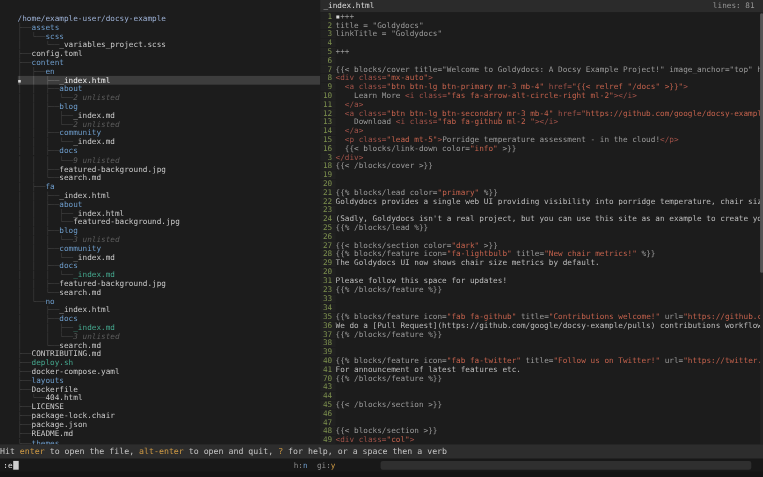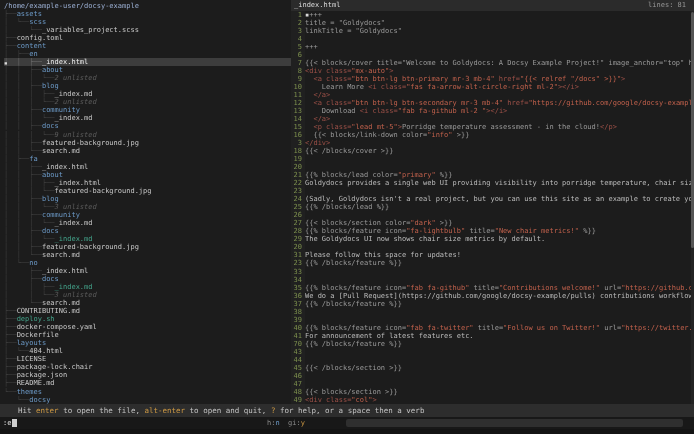--- a/index.html
+++ b/index.html
@@ -7,22 +7,22 @@
   body {
     background:#1c1c1c;
     font-family:"DejaVu Sans Mono", monospace;
     font-size:7px;
     color:#c9c9c9;
   }
   #app { position:relative; width:694px; height:434px; background:#1c1c1c; }
 
   
   #tree-panel {
-    position:absolute; left:4px; top:0; width:291px; height:404px;
-    overflow:hidden; padding-top:2px;
+    position:absolute; left:16px; top:0; width:291px; height:404px;
+    overflow:hidden; padding-top:13px;
   }
   .trow {
     position:relative; height:8.04px; line-height:8.04px;
     white-space:pre; overflow:hidden;
   }
   .trow .branch { color:#3f3f3f; }
   .trow.sel { background:#3d3d3d; }
   .trow.sel .branch { color:#6a6a6a; }
   .trow .marker {
     position:absolute; left:0; top:1px; color:#d8d8d8; font-size:6px; line-height:7px;
@@ -62,21 +62,21 @@
     background:#232323;
   }
   #preview-scrollthumb {
     position:absolute; top:1px; left:0; width:3px; height:236px;
     background:#555555; border-radius:2px;
   }
 
   
   #status-bar {
     position:absolute; left:0; top:404px; width:694px; height:13px;
-    background:#2d2d2d; line-height:13px; padding-left:18px;
+    background:#2d2d2d; line-height:13px; padding-left:0;
     white-space:pre; color:#c4c4c4; font-size:7.5px;
   }
   .sk { color:#cf9a44; }
   #input-bar {
     position:absolute; left:0; top:417px; width:694px; height:12px;
     background:#181818; line-height:12px;
   }
   #input-text { position:absolute; left:3px; top:0; color:#e0e0e0; white-space:pre; }
   #input-cursor {
     position:absolute; left:12px; top:2px; width:5px; height:8px; background:#cfcfcf;
@@ -133,22 +133,22 @@
       <div class="trow"><span class="branch">│  │  └──</span><span class="n-file">search.md</span></div>
       <div class="trow"><span class="branch">│  └──</span><span class="n-dir">no</span></div>
       <div class="trow"><span class="branch">│     ├──</span><span class="n-file">_index.html</span></div>
       <div class="trow"><span class="branch">│     ├──</span><span class="n-dir">docs</span></div>
       <div class="trow"><span class="branch">│     │  ├──</span><span class="n-accent">_index.md</span></div>
       <div class="trow"><span class="branch">│     │  └──</span><span class="n-unlisted">3 unlisted</span></div>
       <div class="trow"><span class="branch">│     └──</span><span class="n-file">search.md</span></div>
       <div class="trow"><span class="branch">├──</span><span class="n-file">CONTRIBUTING.md</span></div>
       <div class="trow"><span class="branch">├──</span><span class="n-accent">deploy.sh</span></div>
       <div class="trow"><span class="branch">├──</span><span class="n-file">docker-compose.yaml</span></div>
+      <div class="trow"><span class="branch">├──</span><span class="n-dir">layouts</span></div>
       <div class="trow"><span class="branch">├──</span><span class="n-file">Dockerfile</span></div>
-      <div class="trow"><span class="branch">├──</span><span class="n-dir">layouts</span></div>
       <div class="trow"><span class="branch">│  └──</span><span class="n-file">404.html</span></div>
       <div class="trow"><span class="branch">├──</span><span class="n-file">LICENSE</span></div>
       <div class="trow"><span class="branch">├──</span><span class="n-file">package-lock.chair</span></div>
       <div class="trow"><span class="branch">├──</span><span class="n-file">package.json</span></div>
       <div class="trow"><span class="branch">├──</span><span class="n-file">README.md</span></div>
       <div class="trow"><span class="branch">└──</span><span class="n-dir">themes</span></div>
       <div class="trow"><span class="branch">   └──</span><span class="n-dir">docsy</span></div>
     </div>
 
   <div id="preview-panel">

